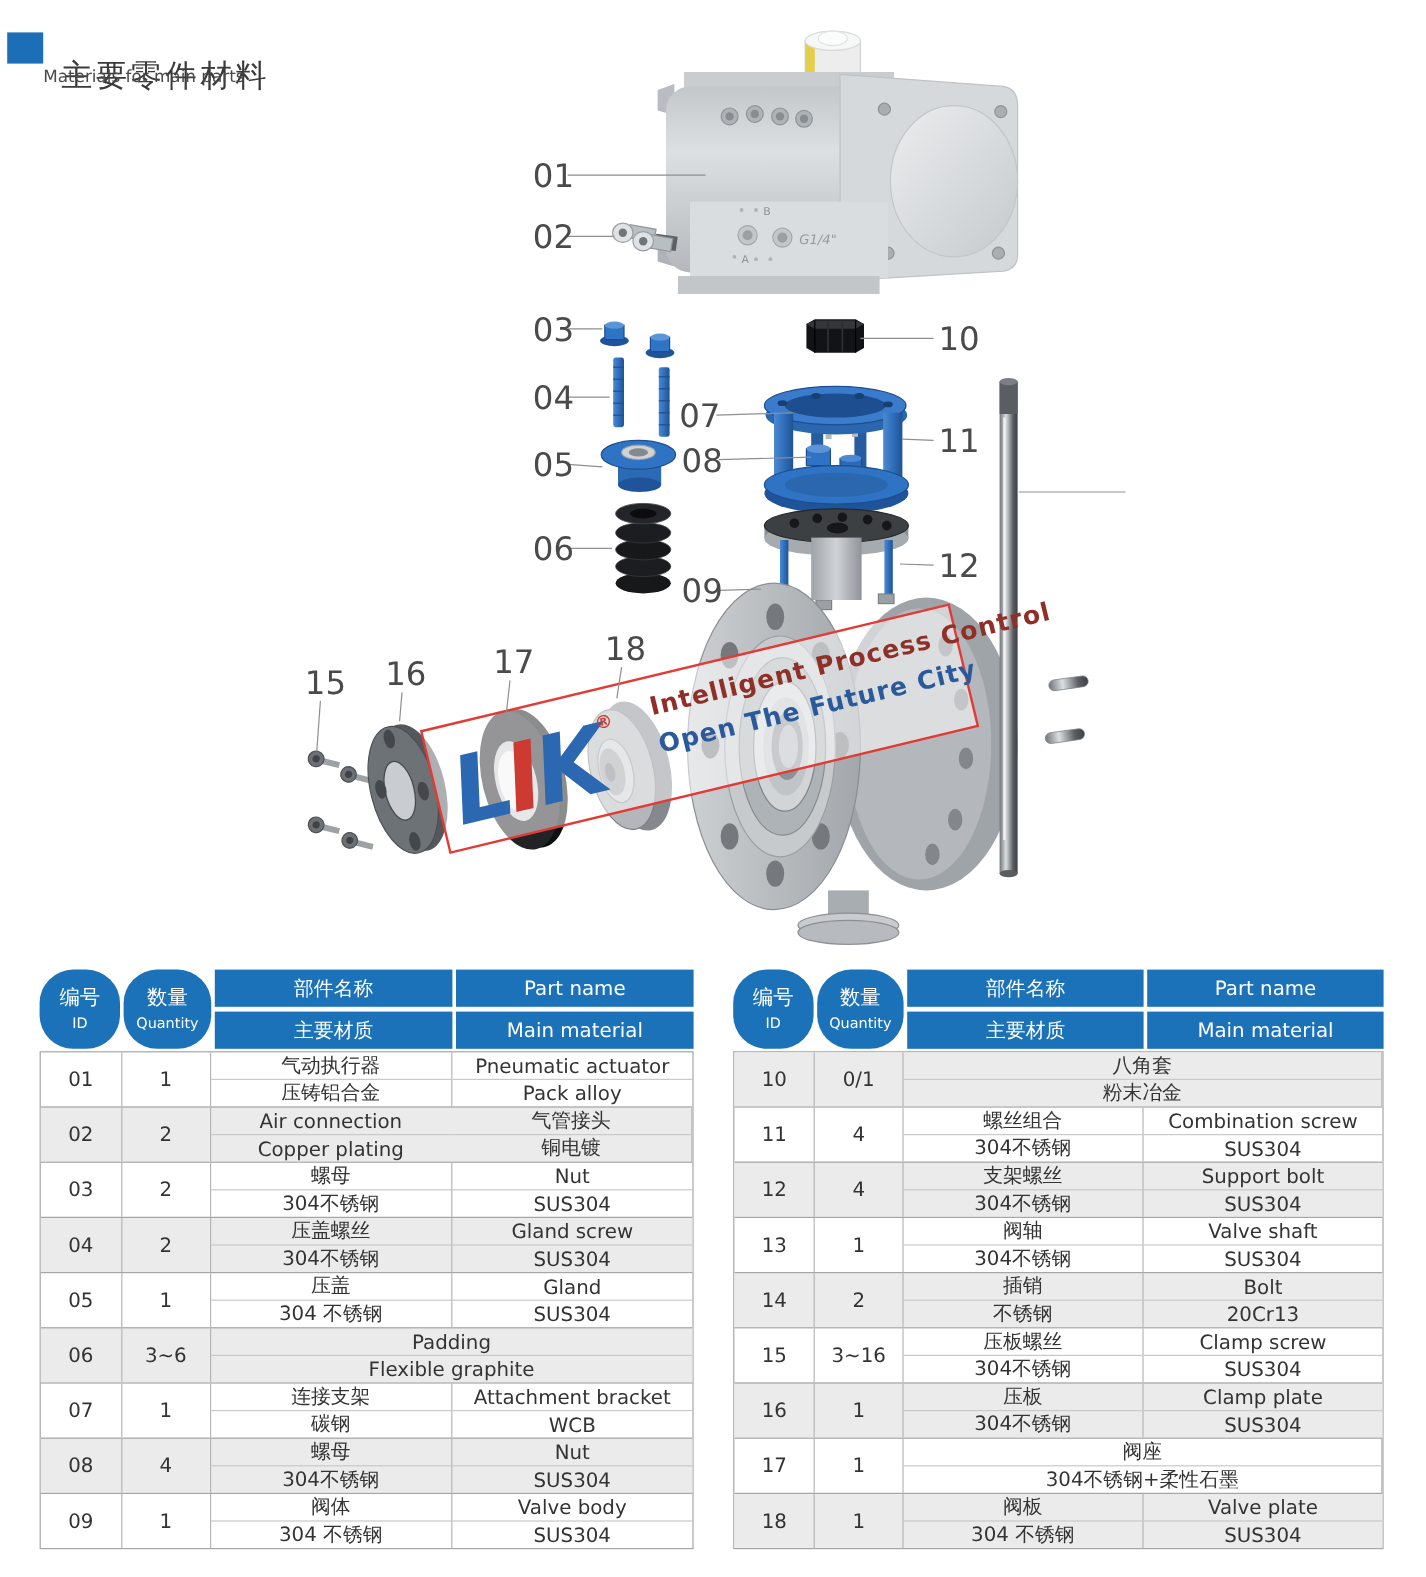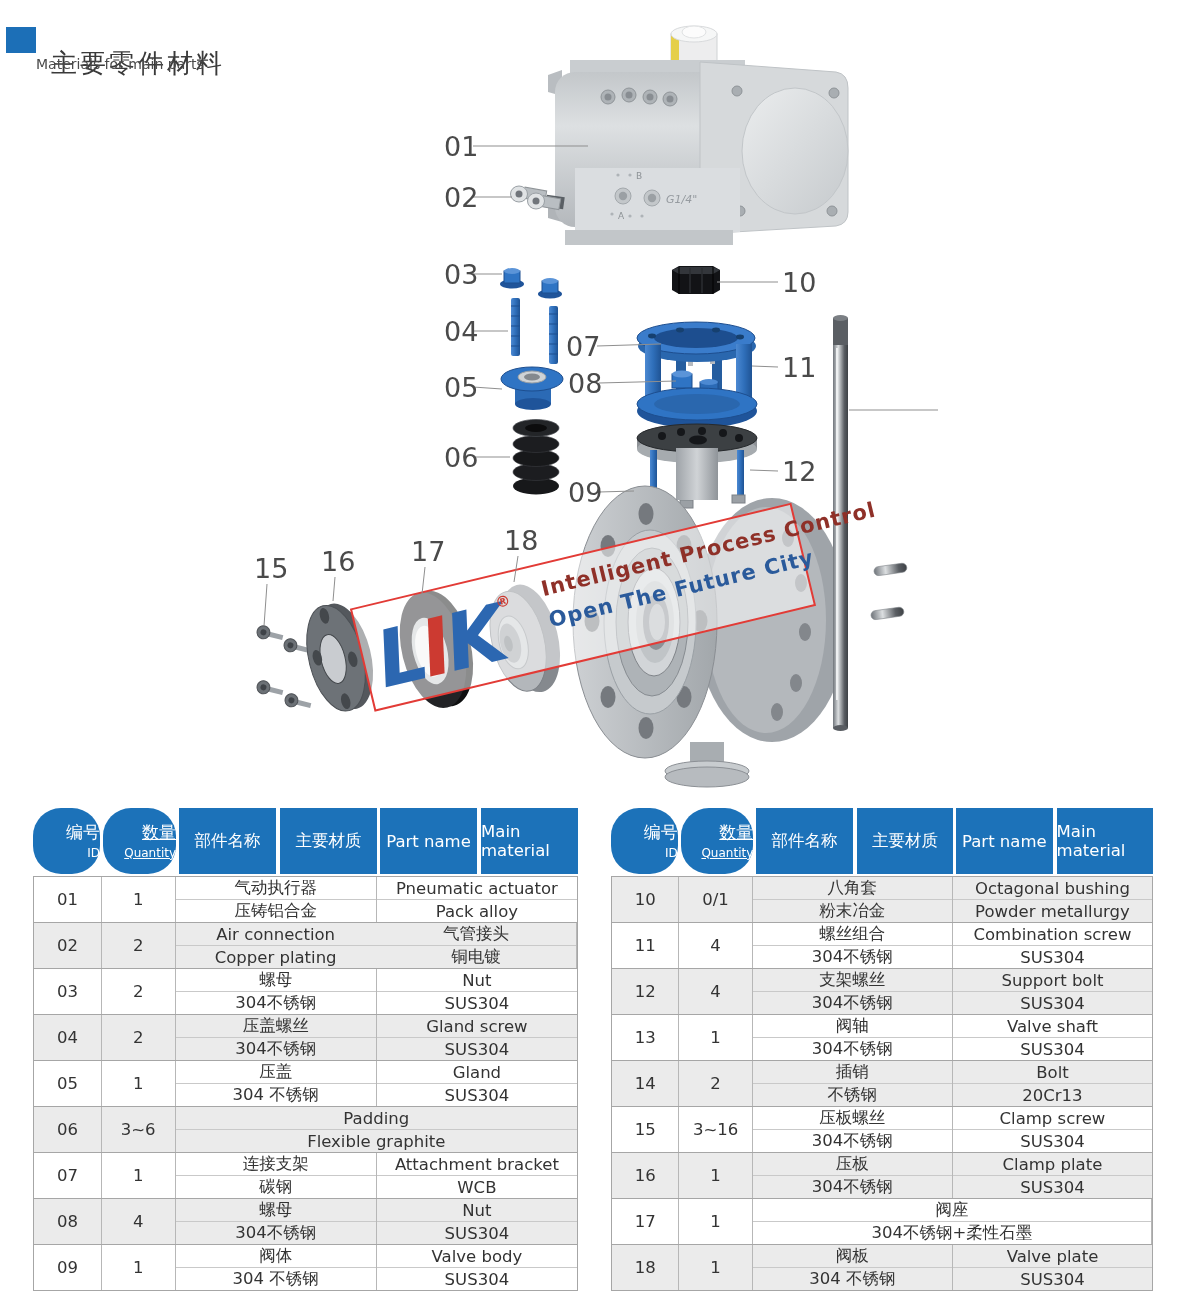--- a/index.html
+++ b/index.html
@@ -20,26 +20,26 @@
   .wm-line{font-size:21px;font-weight:600;letter-spacing:1px;}
   .wm-red{fill:#8f3028;}
   .wm-blue{fill:#2a5a9b;}
   .mark{fill:#969ba0;font-size:11px;font-style:italic;}
   .mark-s{fill:#8d9296;font-size:9px;}
   
   .ptable{position:absolute;top:808px;}
   .ptable.left{left:33px;width:545px;}
   .ptable.right{left:611px;width:542px;}
   .thead{display:flex;gap:3px;height:66px;margin-bottom:2px;}
-  .th{background:#1c72b9;color:#fff;display:flex;flex-direction:column;align-items:flex-end;justify-content:center;line-height:1.45;border-radius:28px;}
+  .th{background:#1c72b9;color:#fff;display:flex;flex-direction:column;align-items:center;justify-content:center;line-height:1.45;border-radius:28px;}
   .th-id{flex:0 0 12.3%;}
-  .th-qty{flex:0 0 13.4%;text-decoration:underline;}
+  .th-qty{flex:0 0 13.4%;}
   .th-cn{font-size:17px;}
   .th-en{font-size:12px;}
-  .th-stack{flex:1;display:flex;flex-direction:row;gap:4px;}
+  .th-stack{flex:1;display:flex;flex-direction:column;gap:4px;}
   .th-sub{flex:1;background:#1c72b9;color:#fff;display:flex;align-items:center;justify-content:center;font-size:16.5px;}
   .tbody{border:1px solid #a6a6a6;}
   .trow{display:flex;height:45px;}
   .trow + .trow{border-top:1px solid #a6a6a6;}
   .ptable.left  .trow:nth-child(even){background:#ebebeb;}
   .ptable.right .trow:nth-child(odd){background:#ebebeb;}
   .cell{display:flex;align-items:center;justify-content:center;font-size:16.5px;color:#333;}
   .c-id{flex:0 0 12.3%;border-right:1px solid #b7b7b7;}
   .c-qty{flex:0 0 13.4%;border-right:1px solid #b7b7b7;}
   .c-stack{flex:1;display:flex;flex-direction:column;justify-content:space-between;}
@@ -549,24 +549,20 @@
       </div>
     </div>
     <div class="tbody" id="tbody-right">
         <div class="trow">
           <div class="cell c-id">10</div>
           <div class="cell c-qty">0/1</div>
           <div class="c-stack b-r">
             <div class="sub">八角套</div>
             <div class="sub">粉末冶金</div>
           </div>
-          <div class="c-stack">
-            <div class="sub">Octagonal bushing</div>
-            <div class="sub">Powder metallurgy</div>
-          </div>
         </div>
         <div class="trow">
           <div class="cell c-id">11</div>
           <div class="cell c-qty">4</div>
           <div class="c-stack b-r">
             <div class="sub">螺丝组合</div>
             <div class="sub">304不锈钢</div>
           </div>
           <div class="c-stack">
             <div class="sub">Combination screw</div>

